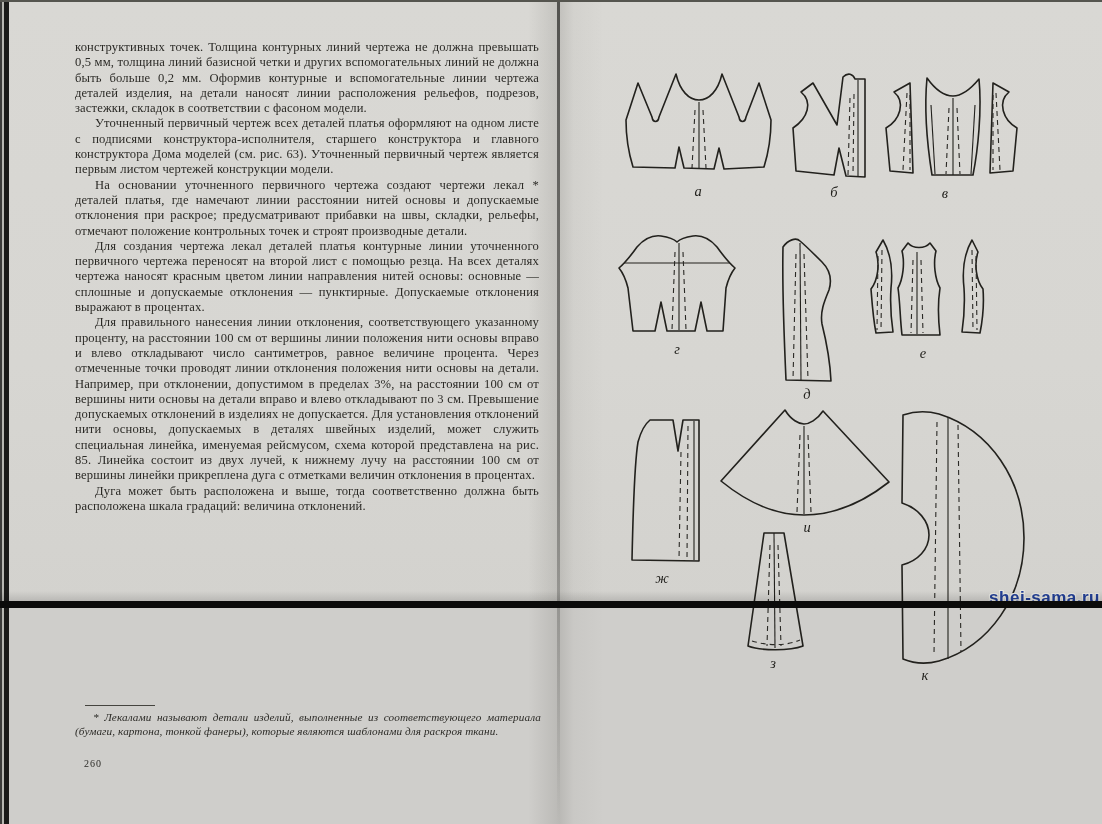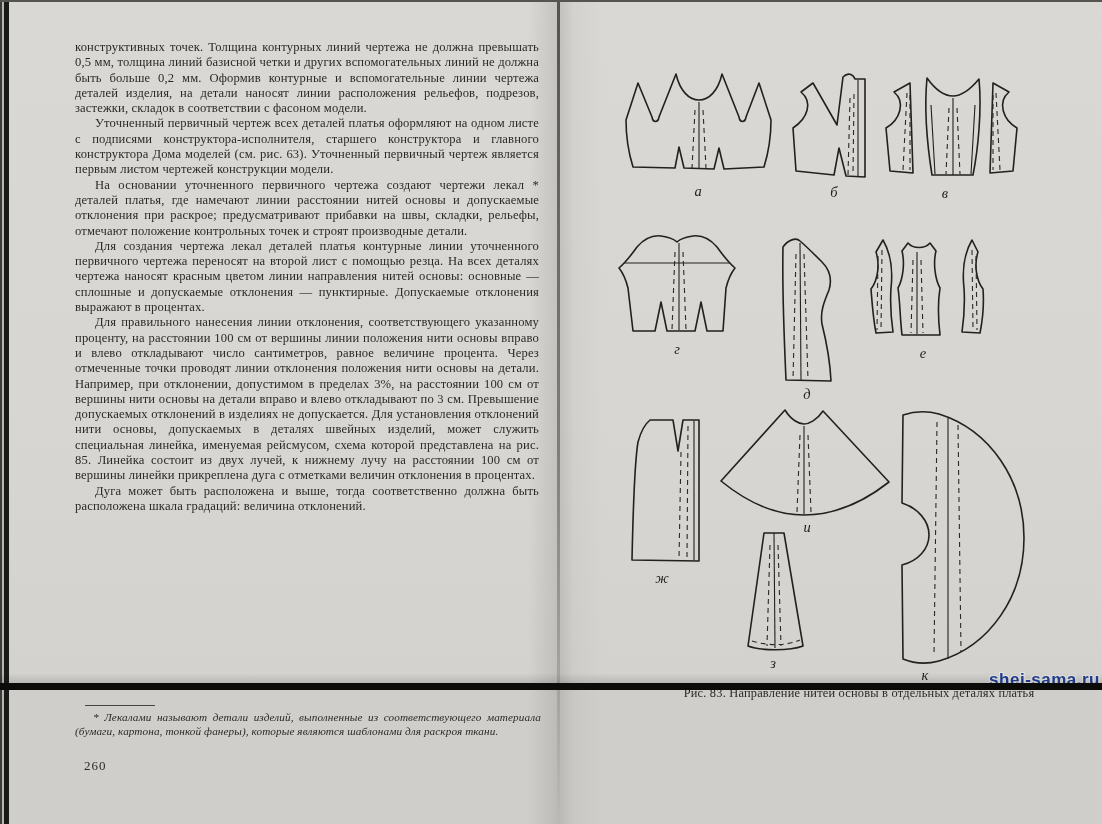--- a/index.html
+++ b/index.html
@@ -1,17 +1,17 @@
 <!DOCTYPE html>
 <html><head>
 <meta charset="utf-8">
 <style>
   html,body{margin:0;padding:0;}
   body{width:1102px;height:824px;overflow:hidden;background:#cfcecb;}
-  #scan{position:relative;width:1102px;height:690px;background:
+  #scan{position:relative;width:1102px;height:608px;background:
     linear-gradient(180deg,#d9d8d4 0%,#d7d6d2 60%,#d3d2ce 100%);
     font-family:"Liberation Serif", serif;color:#2b2a26;}
   
   .edge-left{position:absolute;left:0;top:0;width:9px;height:824px;
     background:linear-gradient(90deg,#3c3c3a 0,#3c3c3a 2px,#b7b7b1 2px,#b7b7b1 4px,#1a1a18 4px,#1a1a18 100%);}
   .edge-top{position:absolute;left:0;top:0;width:1102px;height:2px;background:#55554f;}
   .edge-bottom{position:absolute;left:0;bottom:0;width:1102px;height:7px;background:#0b0b0a;}
   .edge-bottom-shade{position:absolute;left:0;bottom:7px;width:1102px;height:10px;
     background:linear-gradient(180deg,rgba(0,0,0,0) 0,rgba(0,0,0,.12) 100%);}
   
@@ -21,21 +21,21 @@
     background:linear-gradient(180deg,rgba(45,45,42,.75) 0%,rgba(45,45,42,.45) 55%,rgba(45,45,42,.12) 88%,rgba(45,45,42,0) 100%);}
   
   .text-col{position:absolute;left:75px;top:40px;width:464px;height:656px;overflow:hidden;
     font-size:12.6px;line-height:15.3px;text-align:justify;letter-spacing:.15px;}
   .text-col p{margin:0;text-indent:20px;}
   .text-col p.cont{text-indent:0;}
   .fn-rule{position:absolute;left:85px;top:705px;width:70px;height:1px;background:#45443f;}
   .footnote{position:absolute;left:75px;top:711px;width:466px;font-size:11.2px;line-height:13.8px;
     text-align:justify;letter-spacing:.1px;}
   .footnote p{margin:0;text-indent:18px;font-style:italic;}
-  .pagenum{position:absolute;left:84px;top:758px;font-size:13px;letter-spacing:1px;}
+  .pagenum{position:absolute;left:84px;top:758px;font-size:10px;letter-spacing:1px;}
   
   .figure-svg{position:absolute;left:560px;top:40px;}
   .fig-label{position:absolute;transform:translate(-50%,-50%);font-style:italic;
     font-size:14.5px;color:#24231f;}
   .caption{position:absolute;left:620px;top:686px;width:478px;text-align:center;
     font-size:12.4px;letter-spacing:.2px;color:#2b2a26;}
   
   .watermark{position:absolute;right:2px;bottom:0px;font-family:"Liberation Sans",sans-serif;
     font-weight:bold;font-size:17px;letter-spacing:.5px;color:#223f96;
     text-shadow:-1px 0 0 #e6e6e0,1px 0 0 #e6e6e0,0 -1px 0 #e6e6e0,0 1px 0 #e6e6e0,
@@ -177,21 +177,20 @@
   <span class="fig-label" style="left:834px;top:192px">б</span>
   <span class="fig-label" style="left:945px;top:193px">в</span>
   <span class="fig-label" style="left:677px;top:349px">г</span>
   <span class="fig-label" style="left:807px;top:394px">д</span>
   <span class="fig-label" style="left:923px;top:353px">е</span>
   <span class="fig-label" style="left:662px;top:578px">ж</span>
   <span class="fig-label" style="left:773px;top:663px">з</span>
   <span class="fig-label" style="left:807px;top:527px">и</span>
   <span class="fig-label" style="left:925px;top:675px">к</span>
 
-  <div class="caption">Рис. 83. Направление нитей основы в отдельных деталях платья</div>
 
   <div class="watermark">shei-sama.ru</div>
 
   <div class="edge-left"></div>
   <div class="edge-top"></div>
   <div class="edge-bottom-shade"></div>
   <div class="edge-bottom"></div>
 </div>
 
 </body></html>

